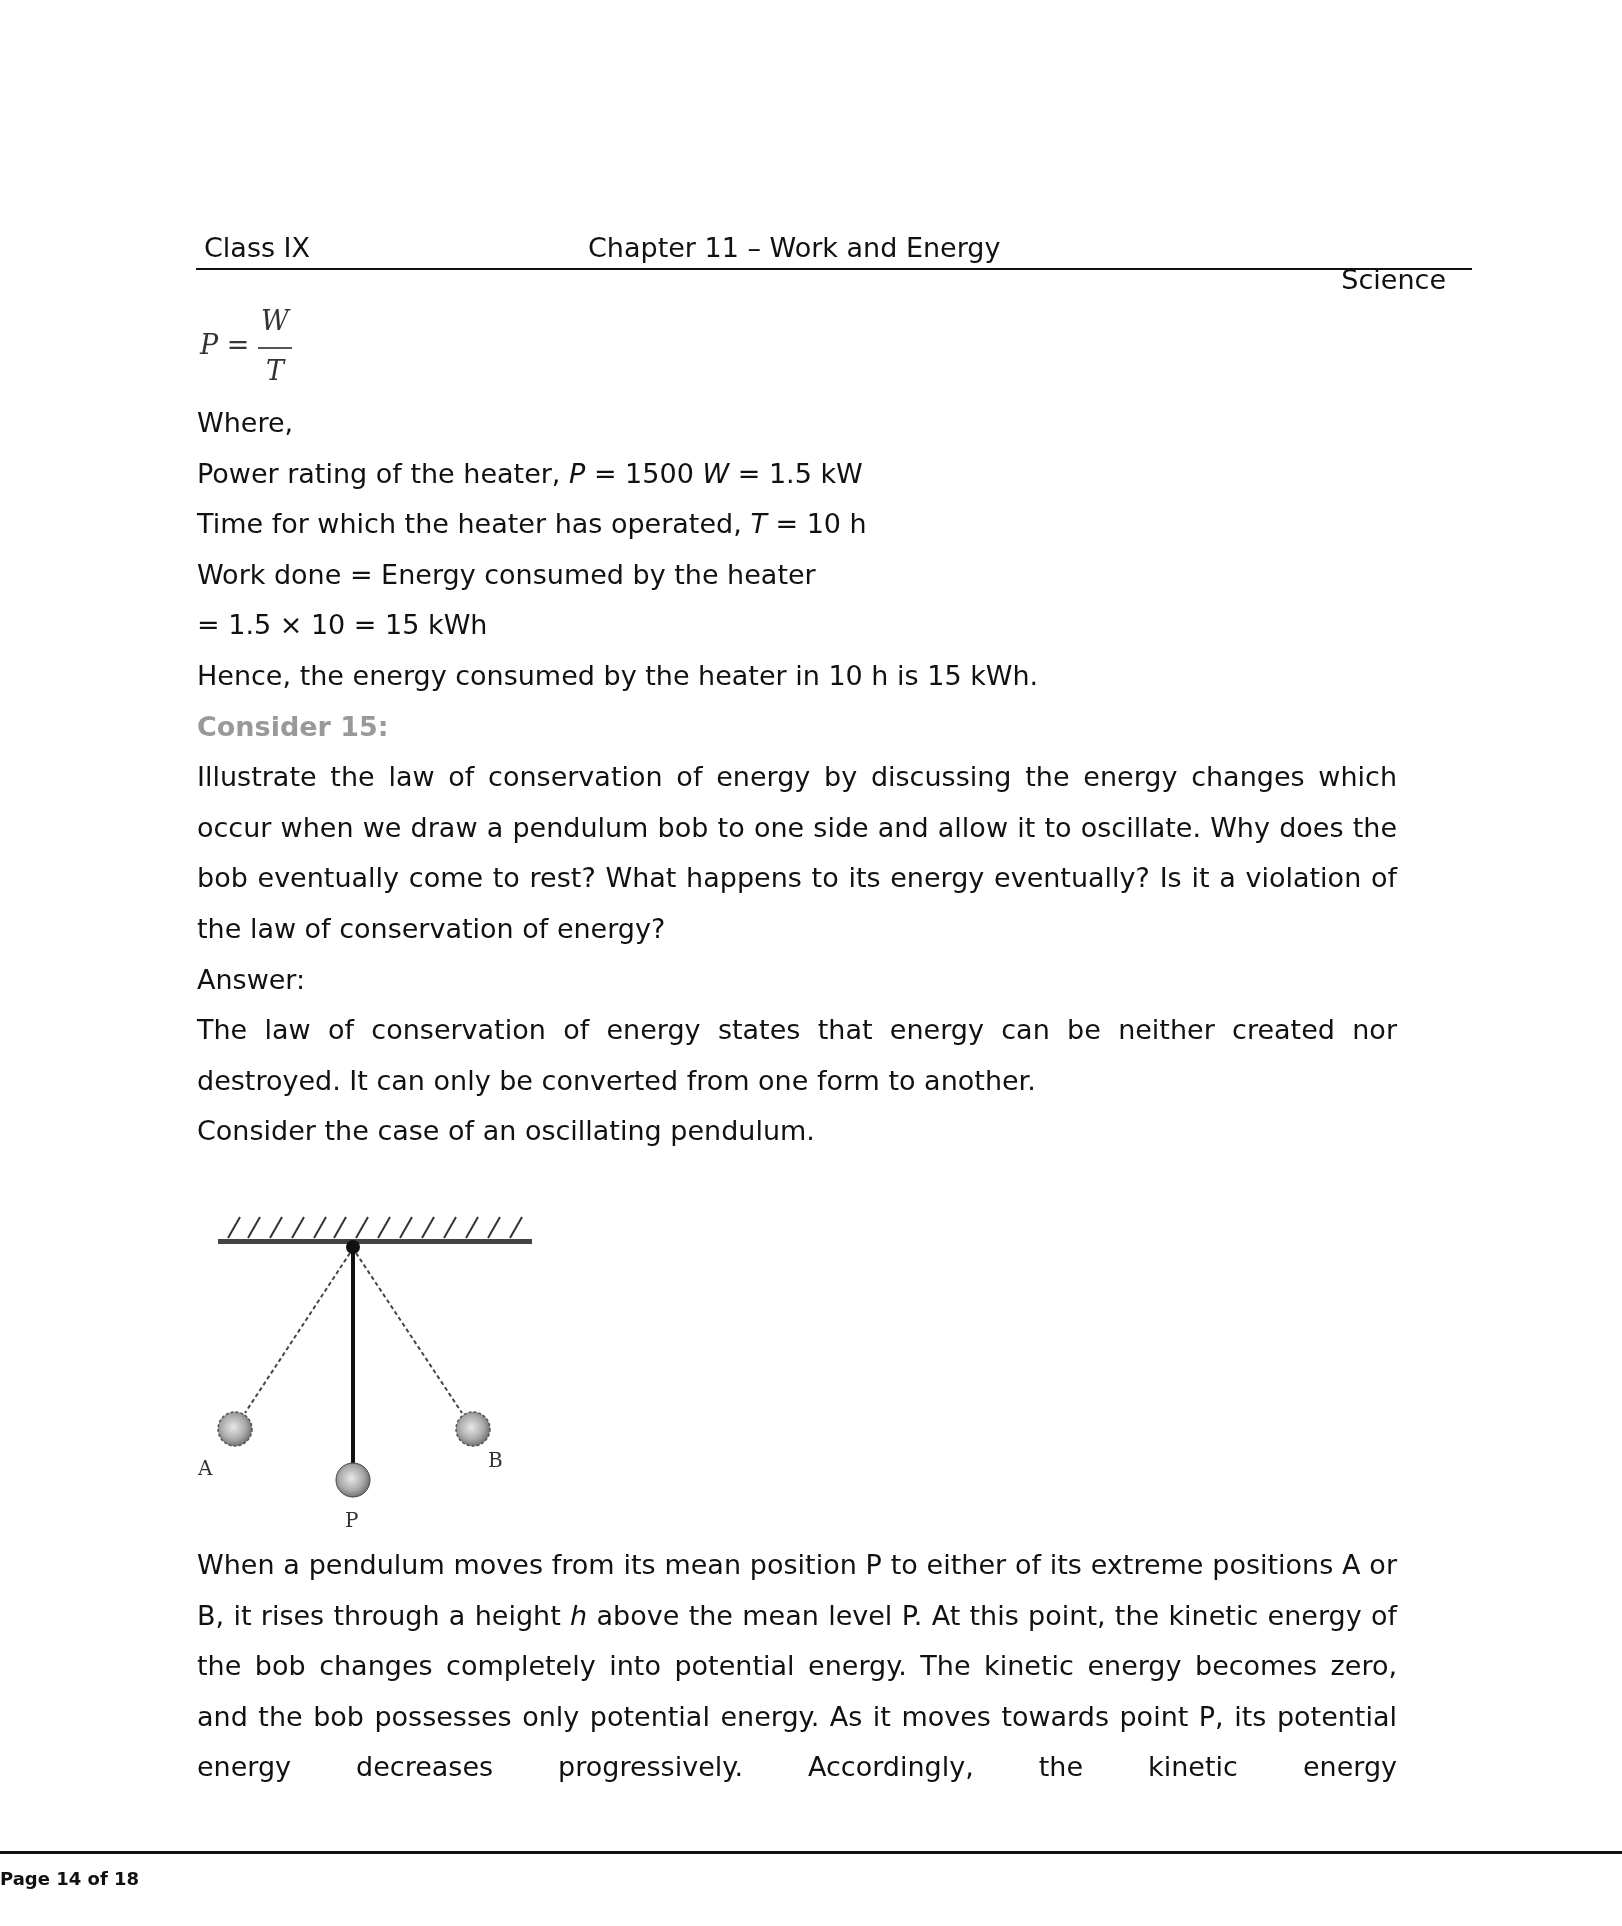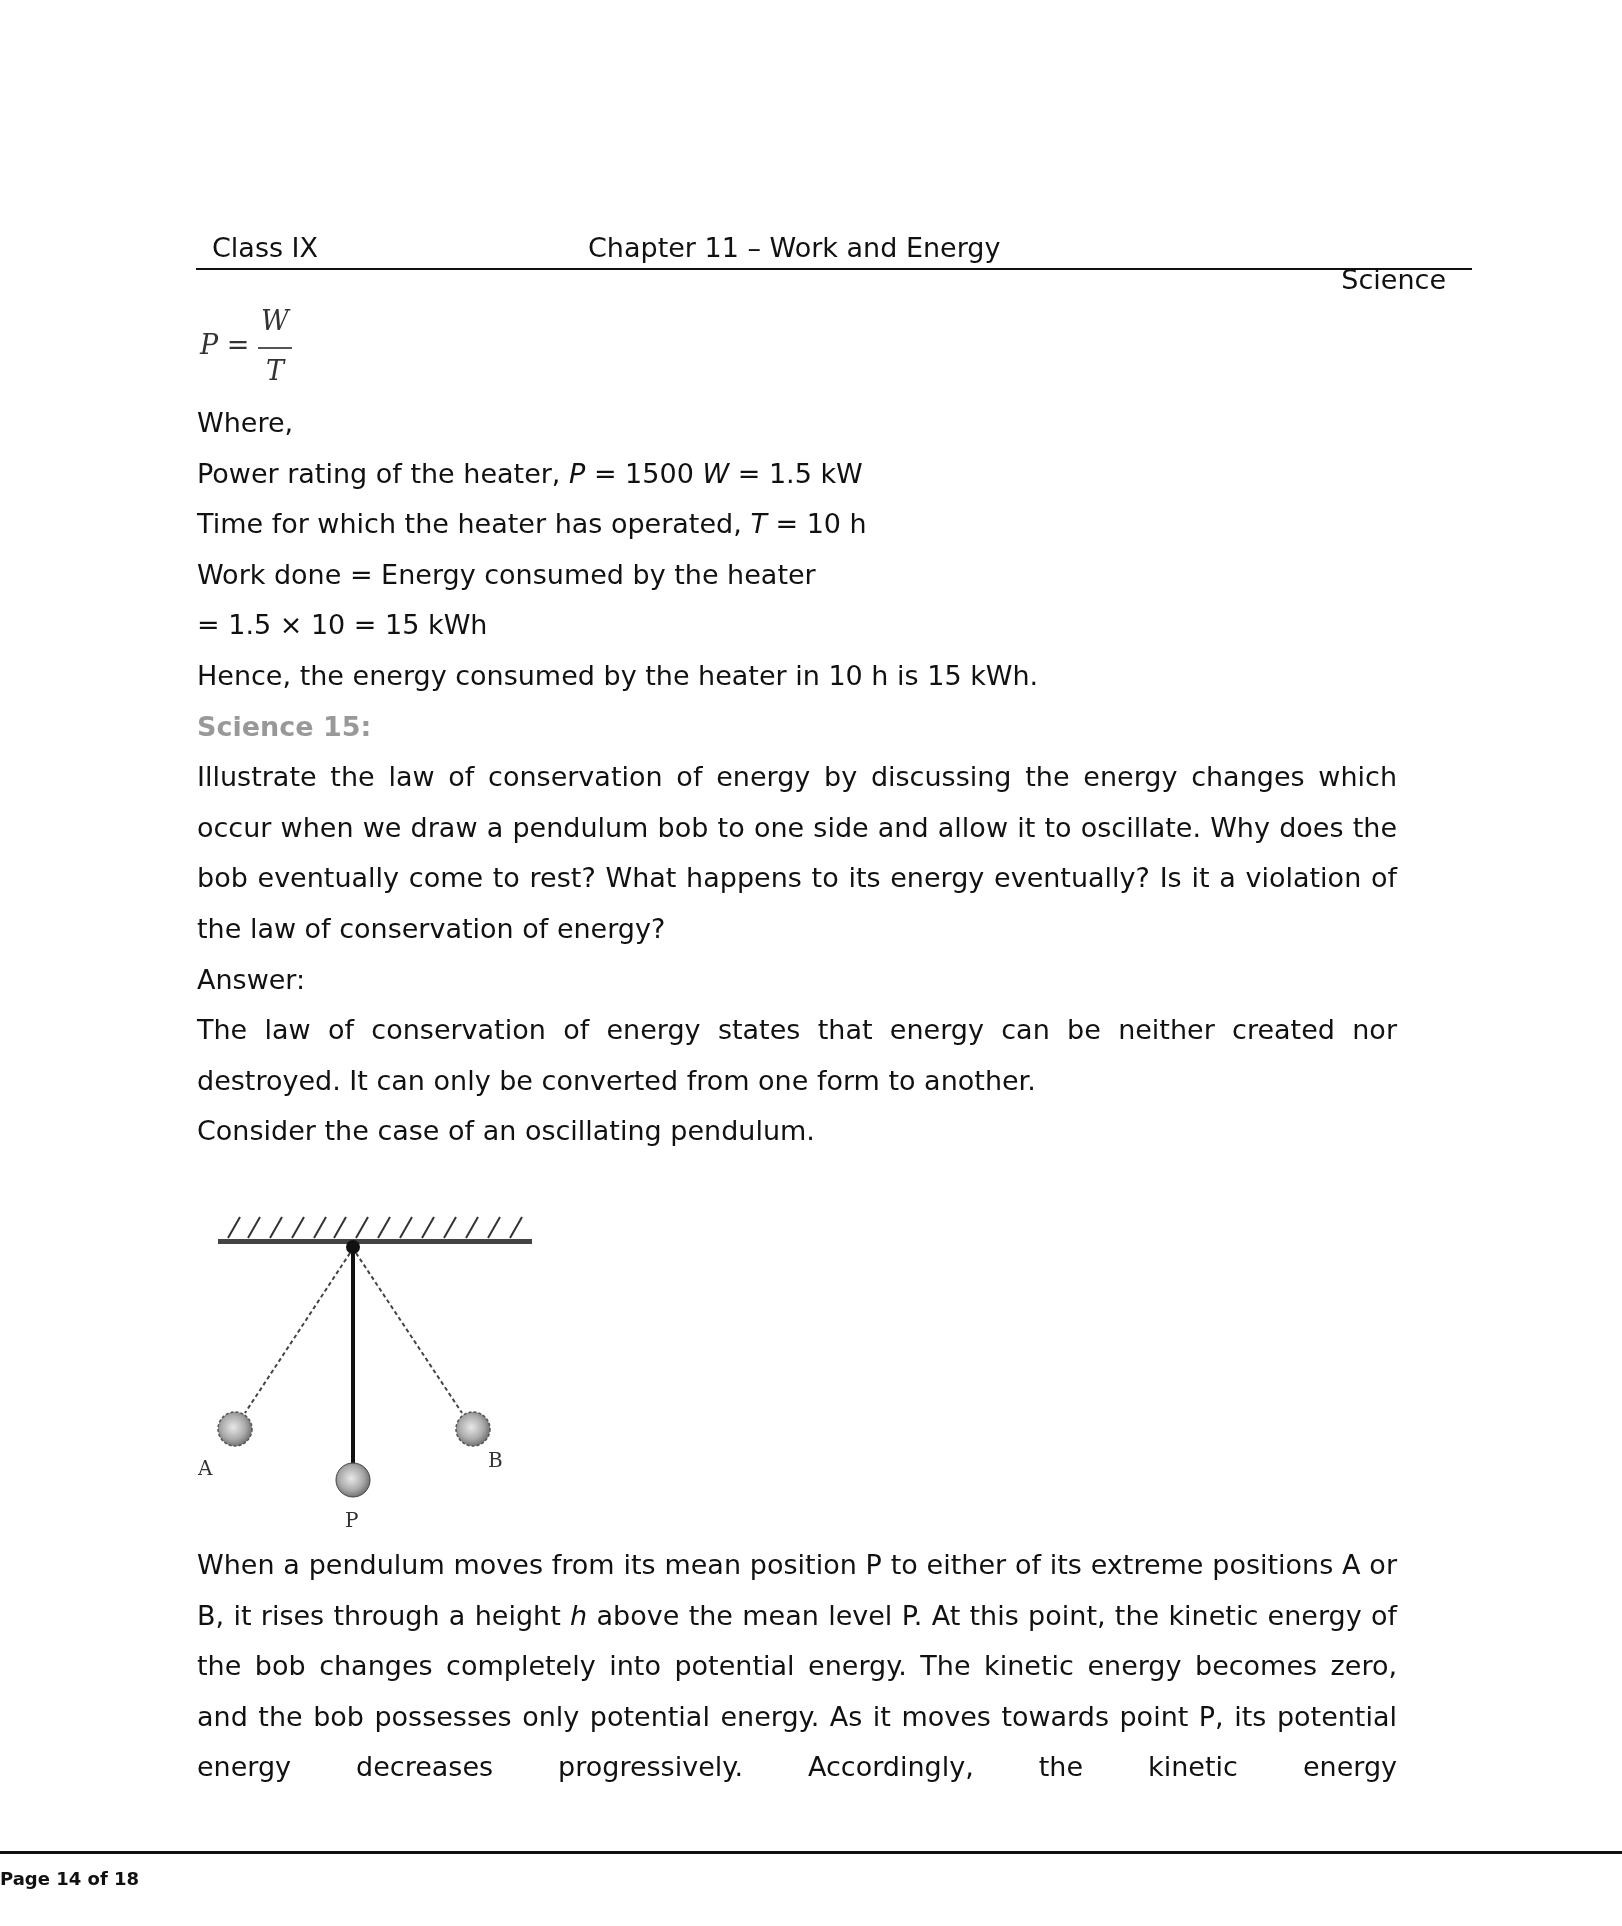--- a/index.html
+++ b/index.html
@@ -1,21 +1,21 @@
 <!DOCTYPE html>
 <html><head>
 <meta charset="utf-8">
 <style>
   html, body { margin: 0; padding: 0; background: #ffffff; }
   body { width: 1622px; height: 1926px; position: relative; overflow: hidden;
          font-family: "DejaVu Sans", sans-serif; color: #111; }
   .header { position: absolute; left: 196px; top: 228px; width: 1276px; height: 40px;
             border-bottom: 2px solid #111; font-size: 27px; }
   .header span { position: absolute; top: 4px; }
-  .h-left { left: 16px; }
+  .h-left { left: 8px; }
   .h-center { left: 392px; }
   .h-right { right: 26px; margin-top: 32px; }
   .formula { position: absolute; left: 200px; top: 305px; font-family: "DejaVu Serif", serif;
              font-style: italic; font-size: 27px; color: #333; }
   .formula .lhs { position: absolute; left: 0; top: 24px; white-space: nowrap; }
   .formula .frac { position: absolute; left: 58px; top: 0; width: 34px; text-align: center; }
   .formula .num { display: block; height: 34px; }
   .formula .bar { display: block; height: 2px; background: #555; margin: 8px 0 6px; }
   .formula .den { display: block; }
   .content { position: absolute; left: 197px; top: 398px; width: 1200px; font-size: 27px; }
@@ -47,21 +47,21 @@
   </span>
 </div>
 
 <div class="content">
   <div class="line">Where,</div>
   <div class="line"><span>Power rating of the heater, </span><i>P</i><span> = 1500 </span><i>W</i><span> = 1.5 kW</span></div>
   <div class="line"><span>Time for which the heater has operated, </span><i>T</i><span> = 10 h</span></div>
   <div class="line">Work done = Energy consumed by the heater</div>
   <div class="line">= 1.5 × 10 = 15 kWh</div>
   <div class="line">Hence, the energy consumed by the heater in 10 h is 15 kWh.</div>
-  <div class="line qhead">Science 15:</div>
+  <div class="line qhead">Consider 15:</div>
   <p class="para">Illustrate the law of conservation of energy by discussing the energy changes which occur when we draw a pendulum bob to one side and allow it to oscillate. Why does the bob eventually come to rest? What happens to its energy eventually? Is it a violation of the law of conservation of energy?</p>
   <div class="line">Answer:</div>
   <p class="para">The law of conservation of energy states that energy can be neither created nor destroyed. It can only be converted from one form to another.</p>
   <div class="line">Consider the case of an oscillating pendulum.</div>
 </div>
 
 <svg class="diagram" viewBox="0 0 360 340" width="360" height="340">
   <defs>
     <radialGradient id="bobGrad" cx="0.45" cy="0.45" r="0.6">
       <stop offset="0" stop-color="#e8e8e8"></stop>

